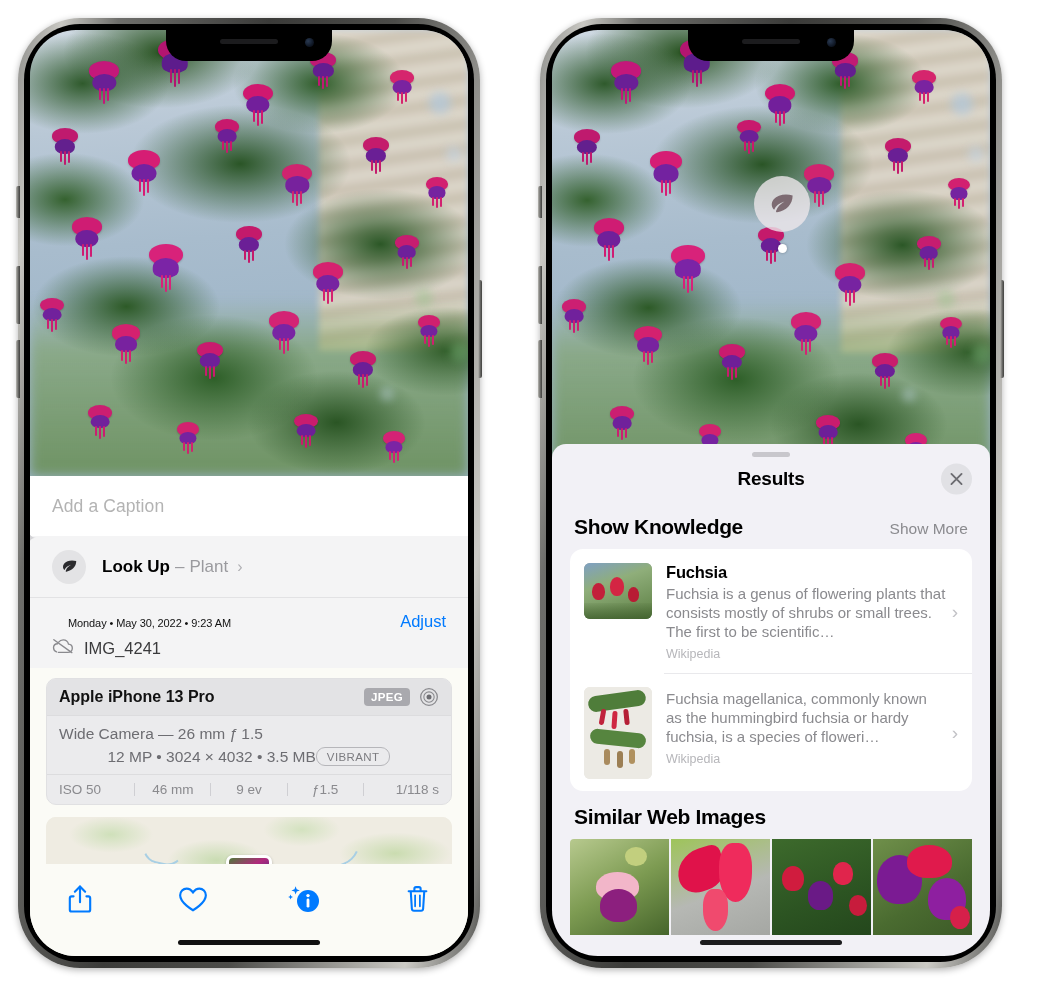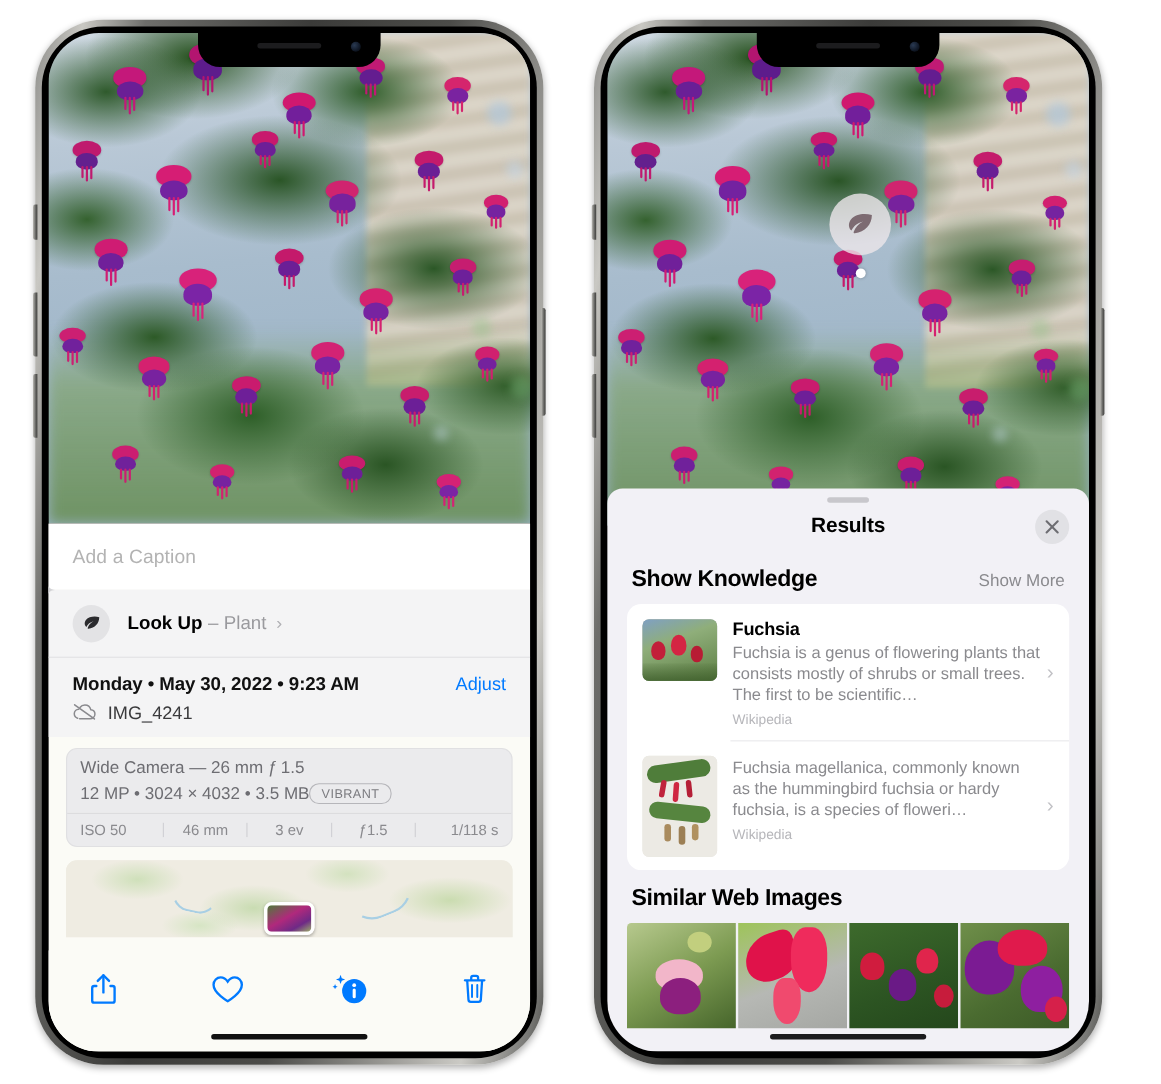--- a/index.html
+++ b/index.html
@@ -6,21 +6,21 @@
   html, body {
     width: 1055px; height: 985px;
     background: #ffffff;
     font-family: "Liberation Sans", sans-serif;
     overflow: hidden;
   }
   .stage { position: relative; width: 1055px; height: 985px; }
 
   
   .phone { position: absolute; top: 18px; width: 462px; height: 950px; }
-  .phone.left  { left: 32px; }
+  .phone.left  { left: 18px; }
   .phone.right { left: 540px; }
 
   .band {
     position: absolute; inset: 0;
     border-radius: 62px;
     background: linear-gradient(100deg,#8d8d8a 0%,#c9c8c3 7%,#6e6e6b 16%,#3b3b39 40%,#4c4c49 60%,#cbcac5 88%,#787875 97%,#4a4a47 100%);
     box-shadow: 0 2px 7px rgba(0,0,0,.30);
   }
   .bezel {
     position: absolute; left: 6px; top: 6px; right: 6px; bottom: 6px;
@@ -132,21 +132,21 @@
   .lookup-text {
     margin-left: 16px; font-size: 17px; color: #000;
     display: flex; align-items: baseline; gap: 5px;
   }
   .lookup-text b { font-weight: 700; }
   .lookup-text .sub { color: #9a9a9e; font-weight: 400; }
   .chev { color: #b0b0b4; font-size: 16px; margin-left: 4px; }
 
   .dateblock { padding: 14px 22px 10px; background: #f4f4f5; }
   .daterow { display: flex; align-items: baseline; justify-content: space-between; }
-  .datetxt { font-size: 17px; font-weight: 700; color: #111; letter-spacing: -.1px; }
+  .datetxt { font-size: 11px; font-weight: 400; color: #111; letter-spacing: -.1px; margin-left: 16px; }
   .adjust { font-size: 16.5px; color: #007aff; }
   .filerow { display: flex; align-items: center; gap: 10px; margin-top: 7px; }
   .filename { font-size: 16.5px; color: #3a3a3c; }
 
   .exif {
     margin: 10px 16px 0; border-radius: 10px; overflow: hidden;
     background: #ebebed; border: 1px solid #e0e0e2;
   }
   .exif .hdr {
     display: flex; align-items: center; justify-content: space-between;
@@ -156,21 +156,21 @@
   .exif .hdr .right { display: flex; align-items: center; gap: 9px; }
   .badge-jpeg {
     background: #a9a9ae; color: #fff; font-size: 11.5px; font-weight: 700;
     padding: 3px 7px; border-radius: 4px; letter-spacing: .3px;
   }
   .aperture-ico { width: 20px; height: 20px; }
   .exif .body { padding: 9px 12px 8px; }
   .exif .line1 { font-size: 15.5px; color: #6d6d72; }
   .exif .line2 {
     font-size: 15.5px; color: #6d6d72; margin-top: 4px;
-    display: flex; align-items: center; justify-content: flex-start;
+    display: flex; align-items: center; justify-content: center;
   }
   .badge-vibrant {
     border: 1px solid #b6b6ba; color: #7c7c80; font-size: 11.5px;
     padding: 2.5px 10px; border-radius: 9px; letter-spacing: .4px;
   }
   .exif .stats {
     display: flex; align-items: center; border-top: 1px solid #dcdcde;
     padding: 7px 10px; font-size: 13.5px; color: #8a8a8e;
   }
   .exif .stats span { flex: 1; text-align: center; }
@@ -523,33 +523,46 @@
                 <path d="M7.5 16.5h11.2c3 0 5.3-2.1 5.3-4.9 0-2.6-1.9-4.6-4.5-4.8-.7-3-3.3-5-6.3-5-2.2 0-4.1 1-5.3 2.7" fill="none" stroke="#8a8a8e" stroke-width="1.6" stroke-linecap="round"></path>
                 <path d="M6.6 6.3C4 6.4 1.8 8.4 1.8 11.2c0 2.2 1.5 4.1 3.6 4.8" fill="none" stroke="#8a8a8e" stroke-width="1.6" stroke-linecap="round"></path>
                 <line x1="2.2" y1="1.6" x2="23.4" y2="16.8" stroke="#8a8a8e" stroke-width="1.7" stroke-linecap="round"></line>
               </svg>
             </span>
             <span class="filename">IMG_4241</span>
           </div>
         </div>
 
         <div class="exif">
+          <div class="hdr">
+            <span class="model">Apple iPhone 13 Pro</span>
+            <span class="right">
+              <span class="badge-jpeg">JPEG</span>
+              <span class="aperture-ico">
+                <svg width="20" height="20" viewBox="0 0 24 24" aria-hidden="true">
+                  <circle cx="12" cy="12" r="10" fill="none" stroke="#8a8a8e" stroke-width="1.5"></circle>
+                  <circle cx="12" cy="12" r="6.2" fill="none" stroke="#8a8a8e" stroke-width="1.3"></circle>
+                  <circle cx="12" cy="12" r="3" fill="#6d6d72"></circle>
+                </svg>
+              </span>
+            </span>
+          </div>
           <div class="body">
             <div class="line1">Wide Camera — 26 mm ƒ 1.5</div>
             <div class="line2">
               <span>12 MP • 3024 × 4032 • 3.5 MB</span>
               <span class="badge-vibrant">VIBRANT</span>
             </div>
           </div>
           <div class="stats" id="exifStats">
               <span>ISO 50</span>
               <i class="sep"></i>
               <span>46 mm</span>
               <i class="sep"></i>
-              <span>3 ev</span>
+              <span>9 ev</span>
               <i class="sep"></i>
               <span>ƒ1.5</span>
               <i class="sep"></i>
               <span>1/118 s</span>
             </div>
         </div>
 
         <div class="mapcard">
           <div class="terr"></div>
           <div class="riv" style="left:24%;top:-18px;width:48px;height:66px;transform:rotate(12deg)"></div>

